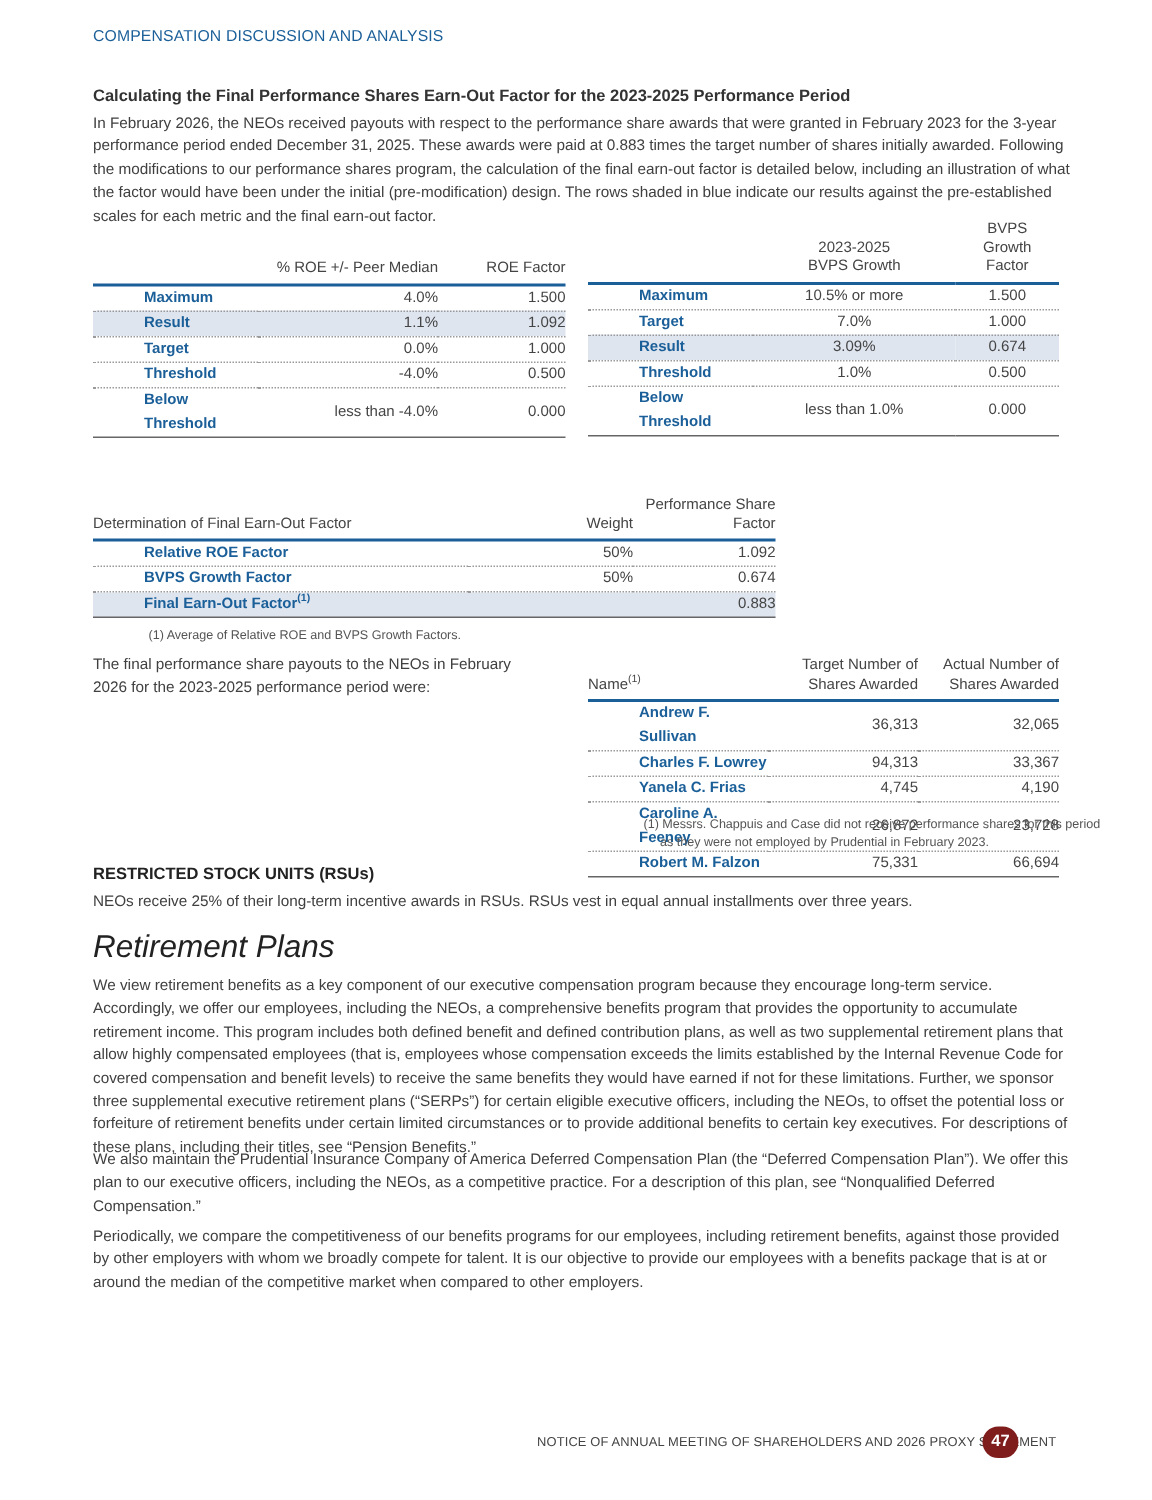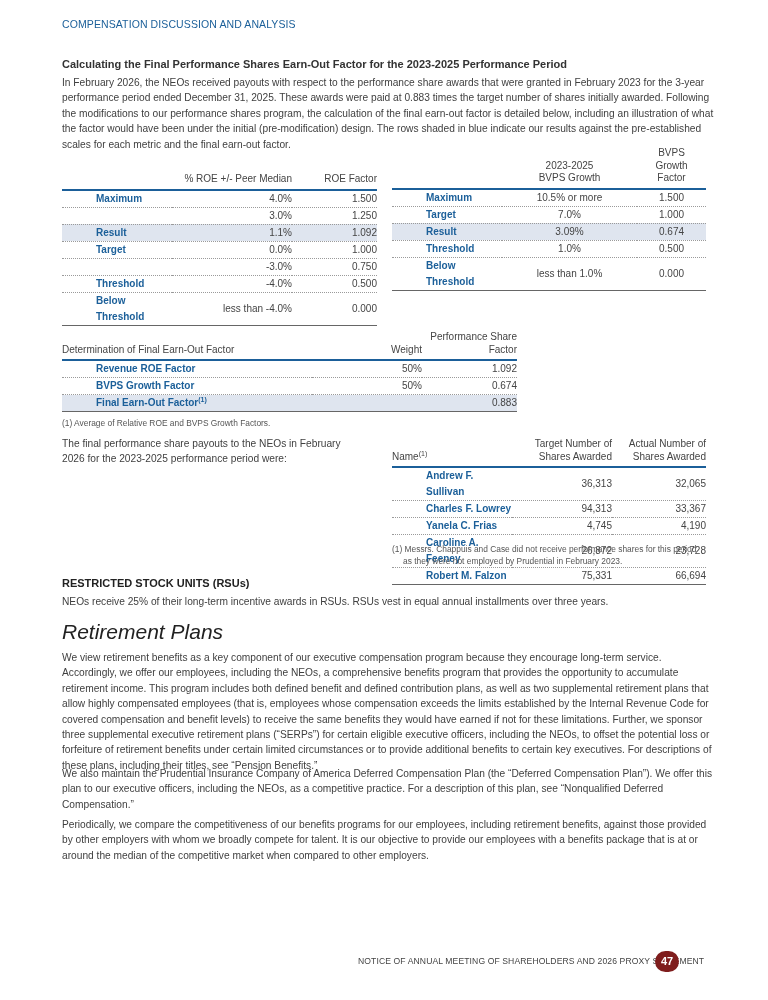--- a/index.html
+++ b/index.html
@@ -41,21 +41,21 @@
     border-bottom: 1px dotted #9a9a9a; line-height: 16px;
   }
   table.dt tr:last-child td { border-bottom: 1.5px solid #666; }
   table.dt td.lbl { text-align: left; color: #1b5f99; font-weight: bold; padding-left: 34px; }
   table.dt tr.hl td { background: #dfe5ef; margin-top: 16px; }
   table.dt td.c { text-align: center; }
   table.dt th.c { text-align: center; }
   sup { font-size: 7px; vertical-align: super; line-height: 0; }
 
   .footnote {
-    position: absolute; font-size: 8.4px; color: #555; line-height: 11.5px;
+    position: absolute; font-size: 8.4px; color: #555; line-height: 11.5px; margin-left: 37px;
   }
   .rsu-head {
     position: absolute; left: 62px; top: 577px;
     font-size: 11px; font-weight: bold; color: #222;
   }
   .h2 {
     position: absolute; left: 62px; top: 620px;
     font-size: 21px; color: #222; font-weight: normal; font-style: italic;
   }
   .footer-text {
@@ -90,39 +90,29 @@
         <th>% ROE +/- Peer Median</th>
         <th>ROE Factor</th>
       </tr>
     </thead>
     <tbody>
       <tr>
         <td class="lbl">Maximum</td>
         <td>4.0%</td>
         <td>1.500</td>
       </tr>
-      <tr>
-        <td class="lbl"></td>
-        <td>3.0%</td>
-        <td>1.250</td>
-      </tr>
       <tr class="hl">
         <td class="lbl">Result</td>
         <td>1.1%</td>
         <td>1.092</td>
       </tr>
       <tr>
         <td class="lbl">Target</td>
         <td>0.0%</td>
         <td>1.000</td>
-      </tr>
-      <tr>
-        <td class="lbl"></td>
-        <td>-3.0%</td>
-        <td>0.750</td>
       </tr>
       <tr>
         <td class="lbl">Threshold</td>
         <td>-4.0%</td>
         <td>0.500</td>
       </tr>
       <tr>
         <td class="lbl">Below Threshold</td>
         <td>less than -4.0%</td>
         <td>0.000</td>
@@ -190,21 +180,21 @@
         <th class="left">Determination of Final Earn-Out Factor</th>
         <th>Weight</th>
         <th>
           <div>Performance Share</div>
           <div>Factor</div>
         </th>
       </tr>
     </thead>
     <tbody>
       <tr>
-        <td class="lbl">Revenue ROE Factor</td>
+        <td class="lbl">Relative ROE Factor</td>
         <td>50%</td>
         <td>1.092</td>
       </tr>
       <tr>
         <td class="lbl">BVPS Growth Factor</td>
         <td>50%</td>
         <td>0.674</td>
       </tr>
       <tr class="hl">
         <td class="lbl"><span>Final Earn-Out Factor</span><sup>(1)</sup></td>

